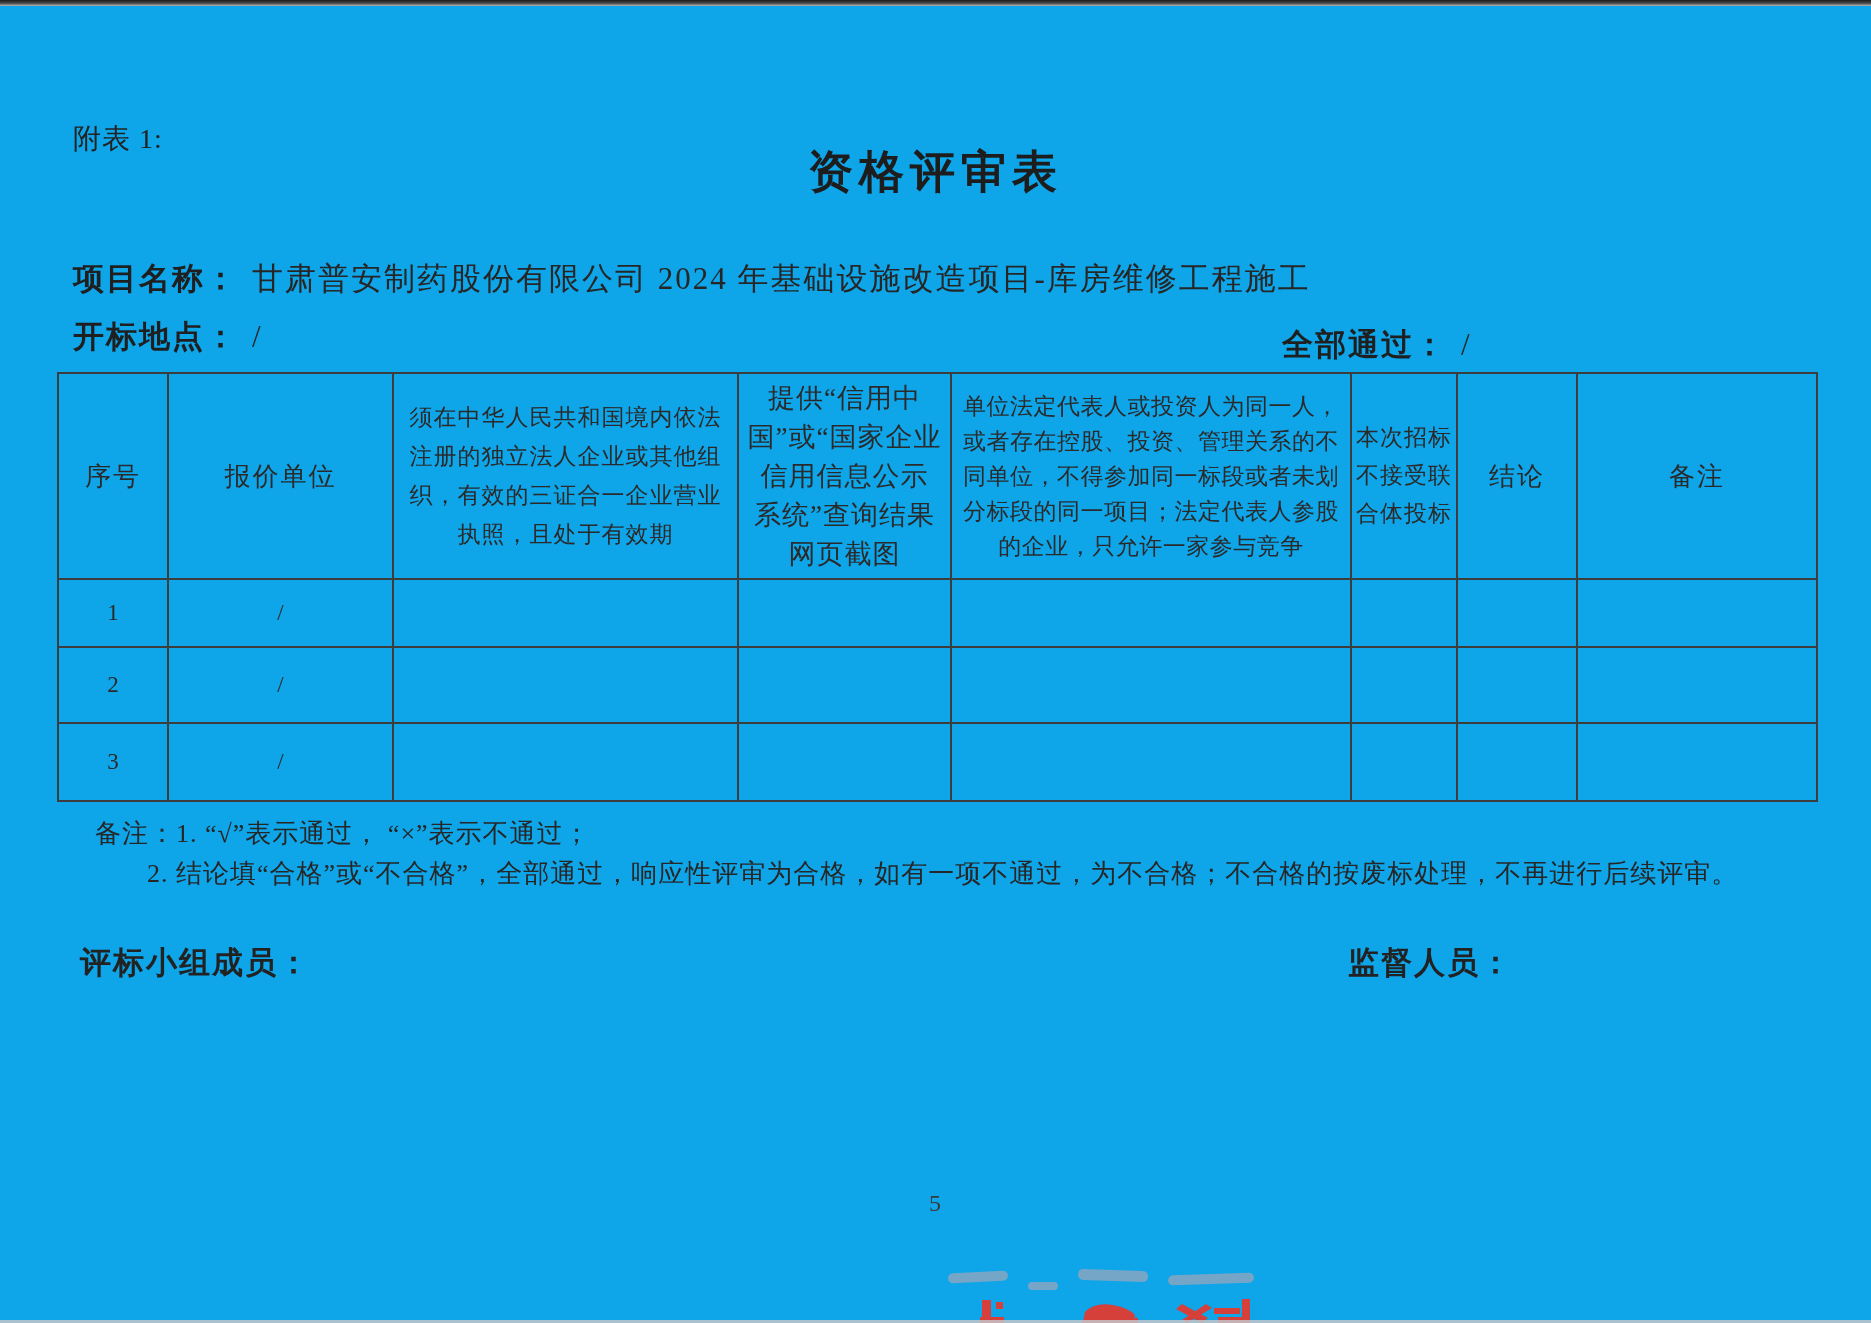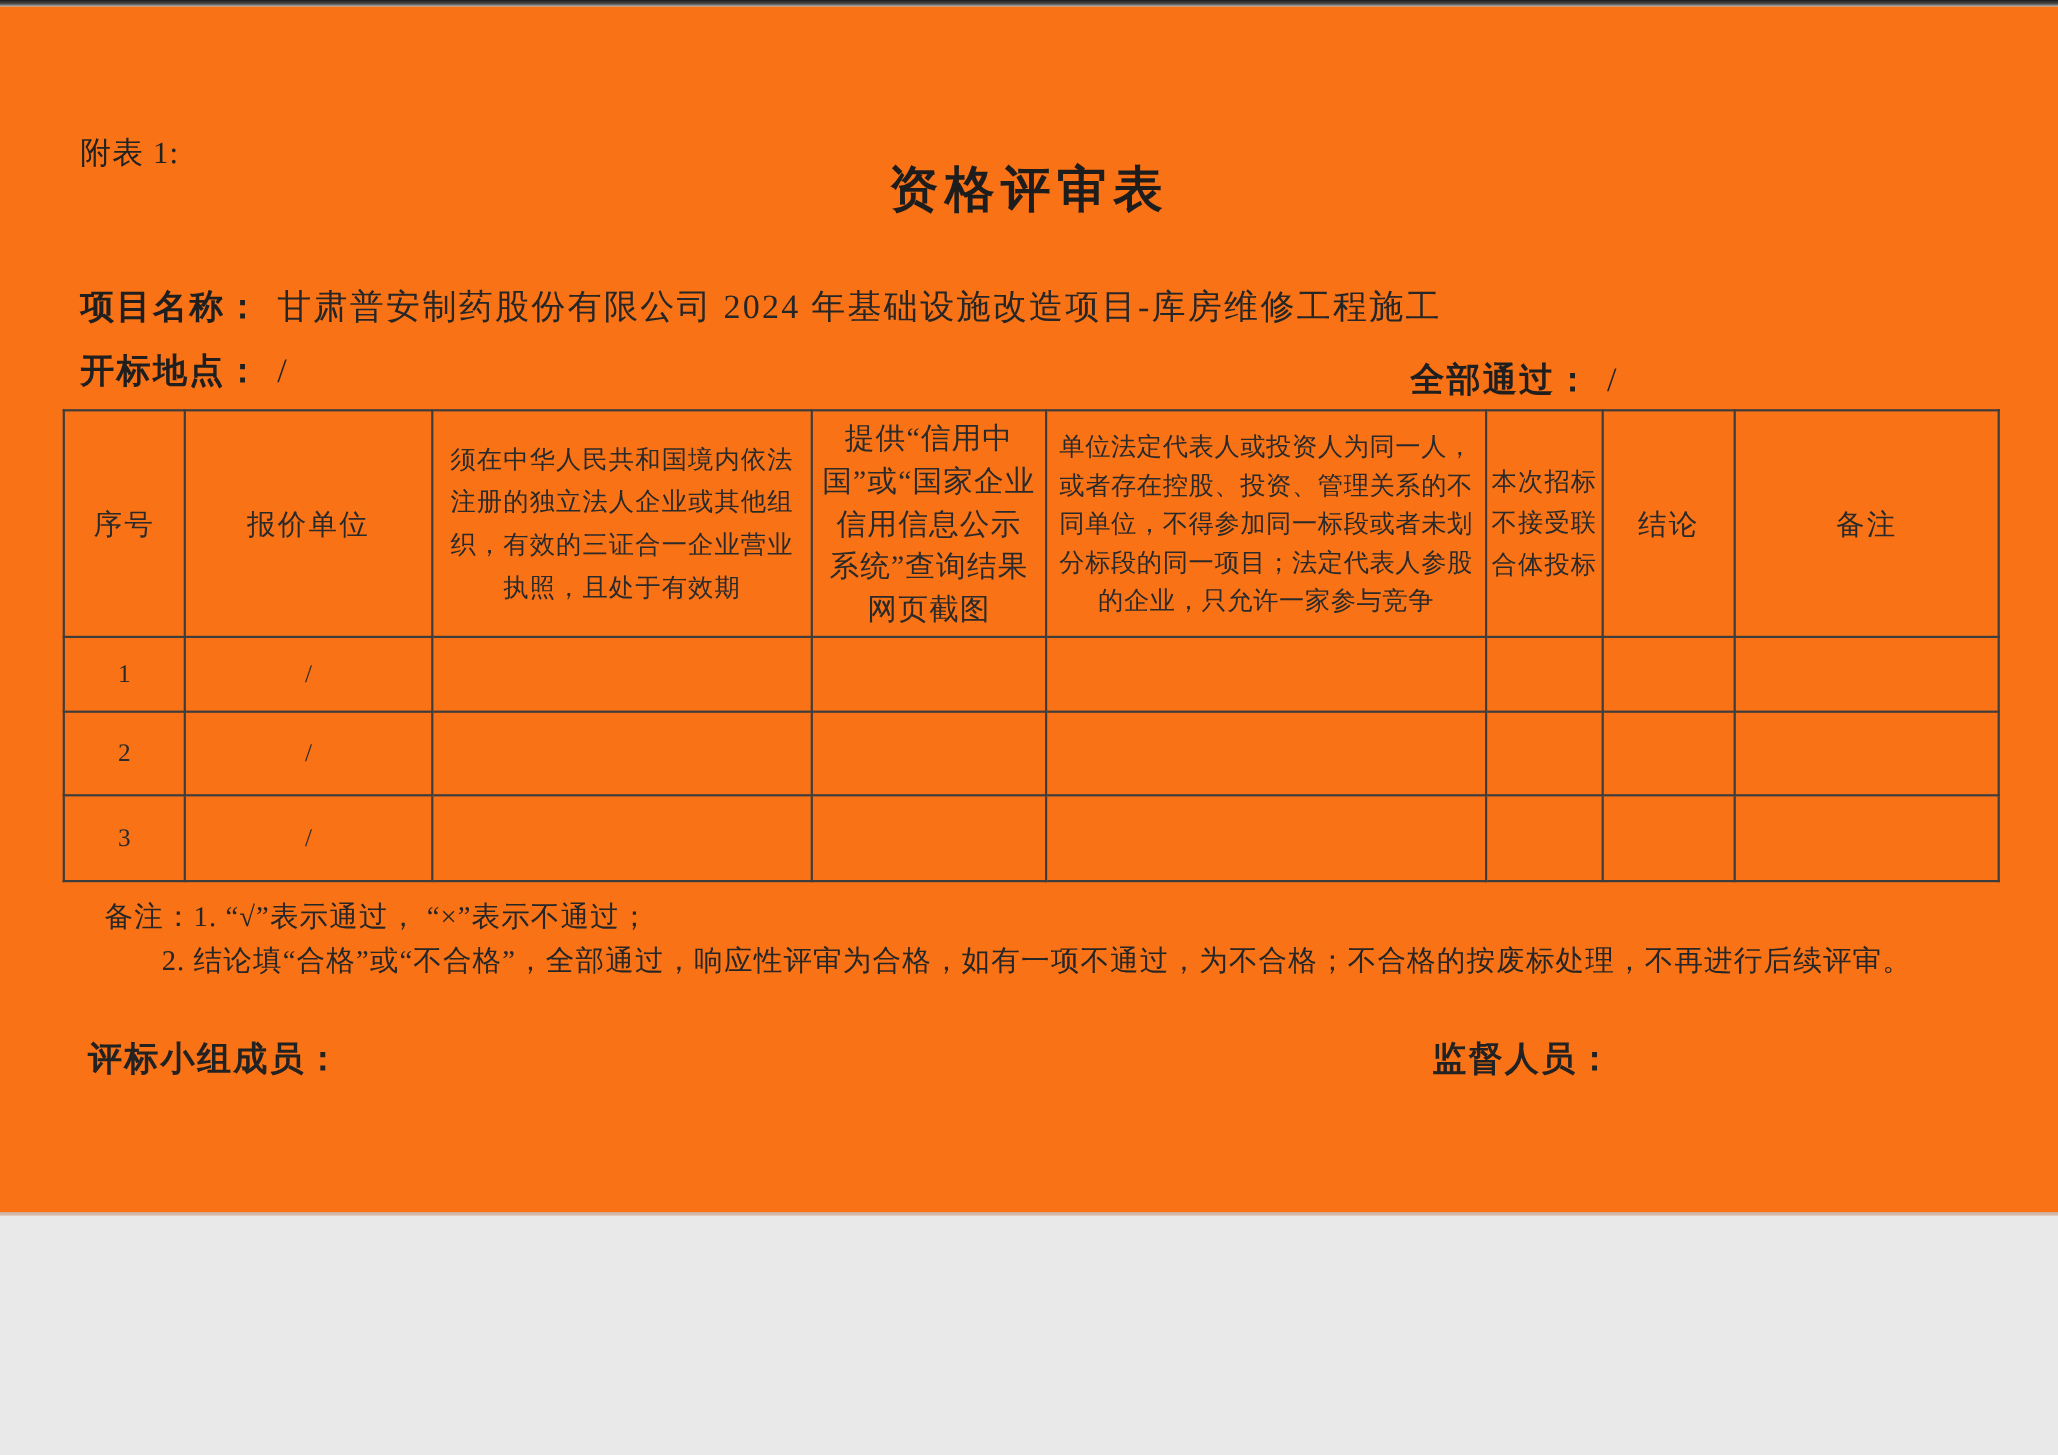--- a/index.html
+++ b/index.html
@@ -1,19 +1,19 @@
 <!DOCTYPE html>
 <html><head>
 <meta charset="utf-8">
 <style>
   html,body{margin:0;padding:0;background:#e9e9e9;}
   .page{
     position:relative;
-    width:1871px;height:1105px;
-    background:#f97316;
+    width:1871px;height:1323px;
+    background:#0ea5e9;
     overflow:hidden;
     font-family:"Liberation Serif","DejaVu Serif",serif;
     color:#2e2e2e;
   }
   
   .scan-edge-top{
     position:absolute;top:0;left:0;width:1871px;height:6px;
     background:linear-gradient(to bottom,#1c1c1c 0%,#4a4a4a 55%,#b9b9b9 100%);
   }
   .scan-edge-bottom{
@@ -61,21 +61,21 @@
   .review-table tbody tr.r2 td{height:76px;}
   .review-table tbody tr.r3 td{height:78px;}
   .review-table tbody td{font-size:23px;}
 
   .notes{position:absolute;left:95px;top:814px;font-size:26px;color:#262626;white-space:nowrap;}
   .notes .note-line{letter-spacing:1px;line-height:40px;}
   .notes .indent{margin-left:52px;}
 
   .sig-row{position:absolute;top:942px;left:0;width:1871px;font-size:31px;font-weight:bold;color:#222;}
   .sig-members{position:absolute;left:80px;letter-spacing:2px;}
-  .sig-supervisor{position:absolute;left:1302px;letter-spacing:2px;}
+  .sig-supervisor{position:absolute;left:1348px;letter-spacing:2px;}
 
   .page-number{
     position:absolute;left:915px;top:1190px;width:40px;
     text-align:center;font-size:24px;color:#3a3a3a;
     font-family:"Liberation Serif","DejaVu Serif",serif;
   }
   .stamp-fragments{position:absolute;left:830px;top:1268px;width:460px;height:55px;}
 </style>
 </head>
 <body>

